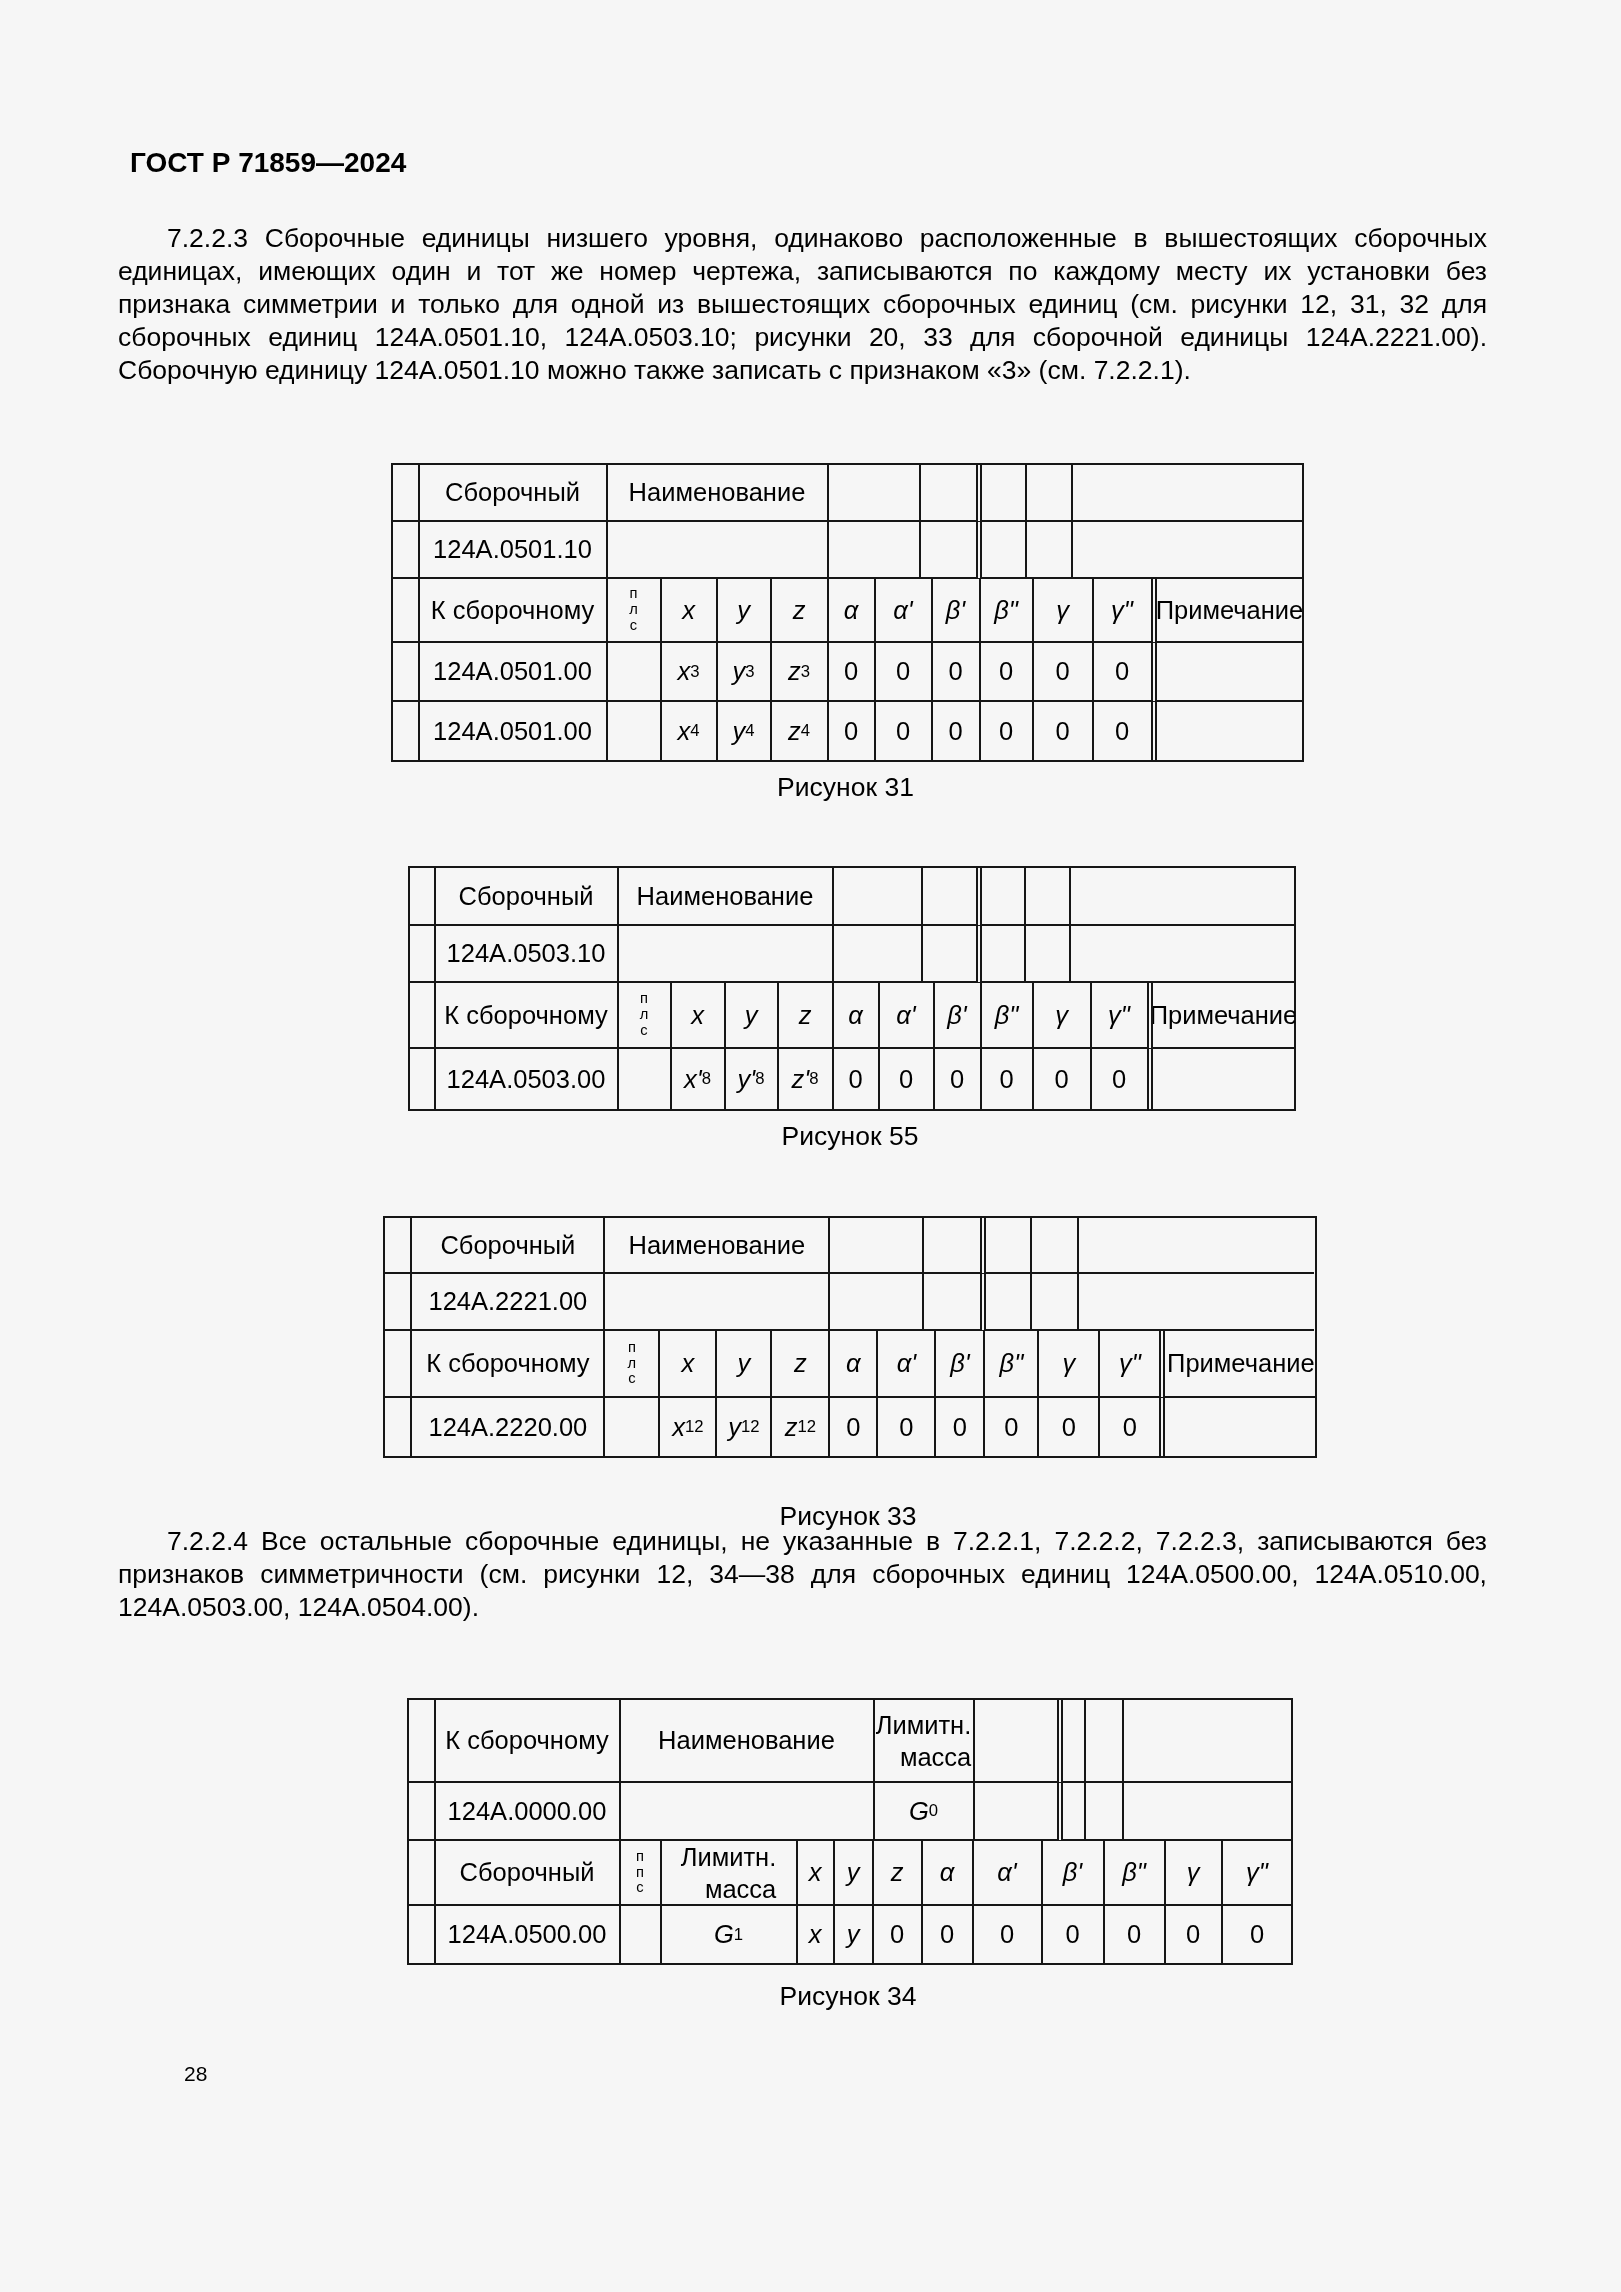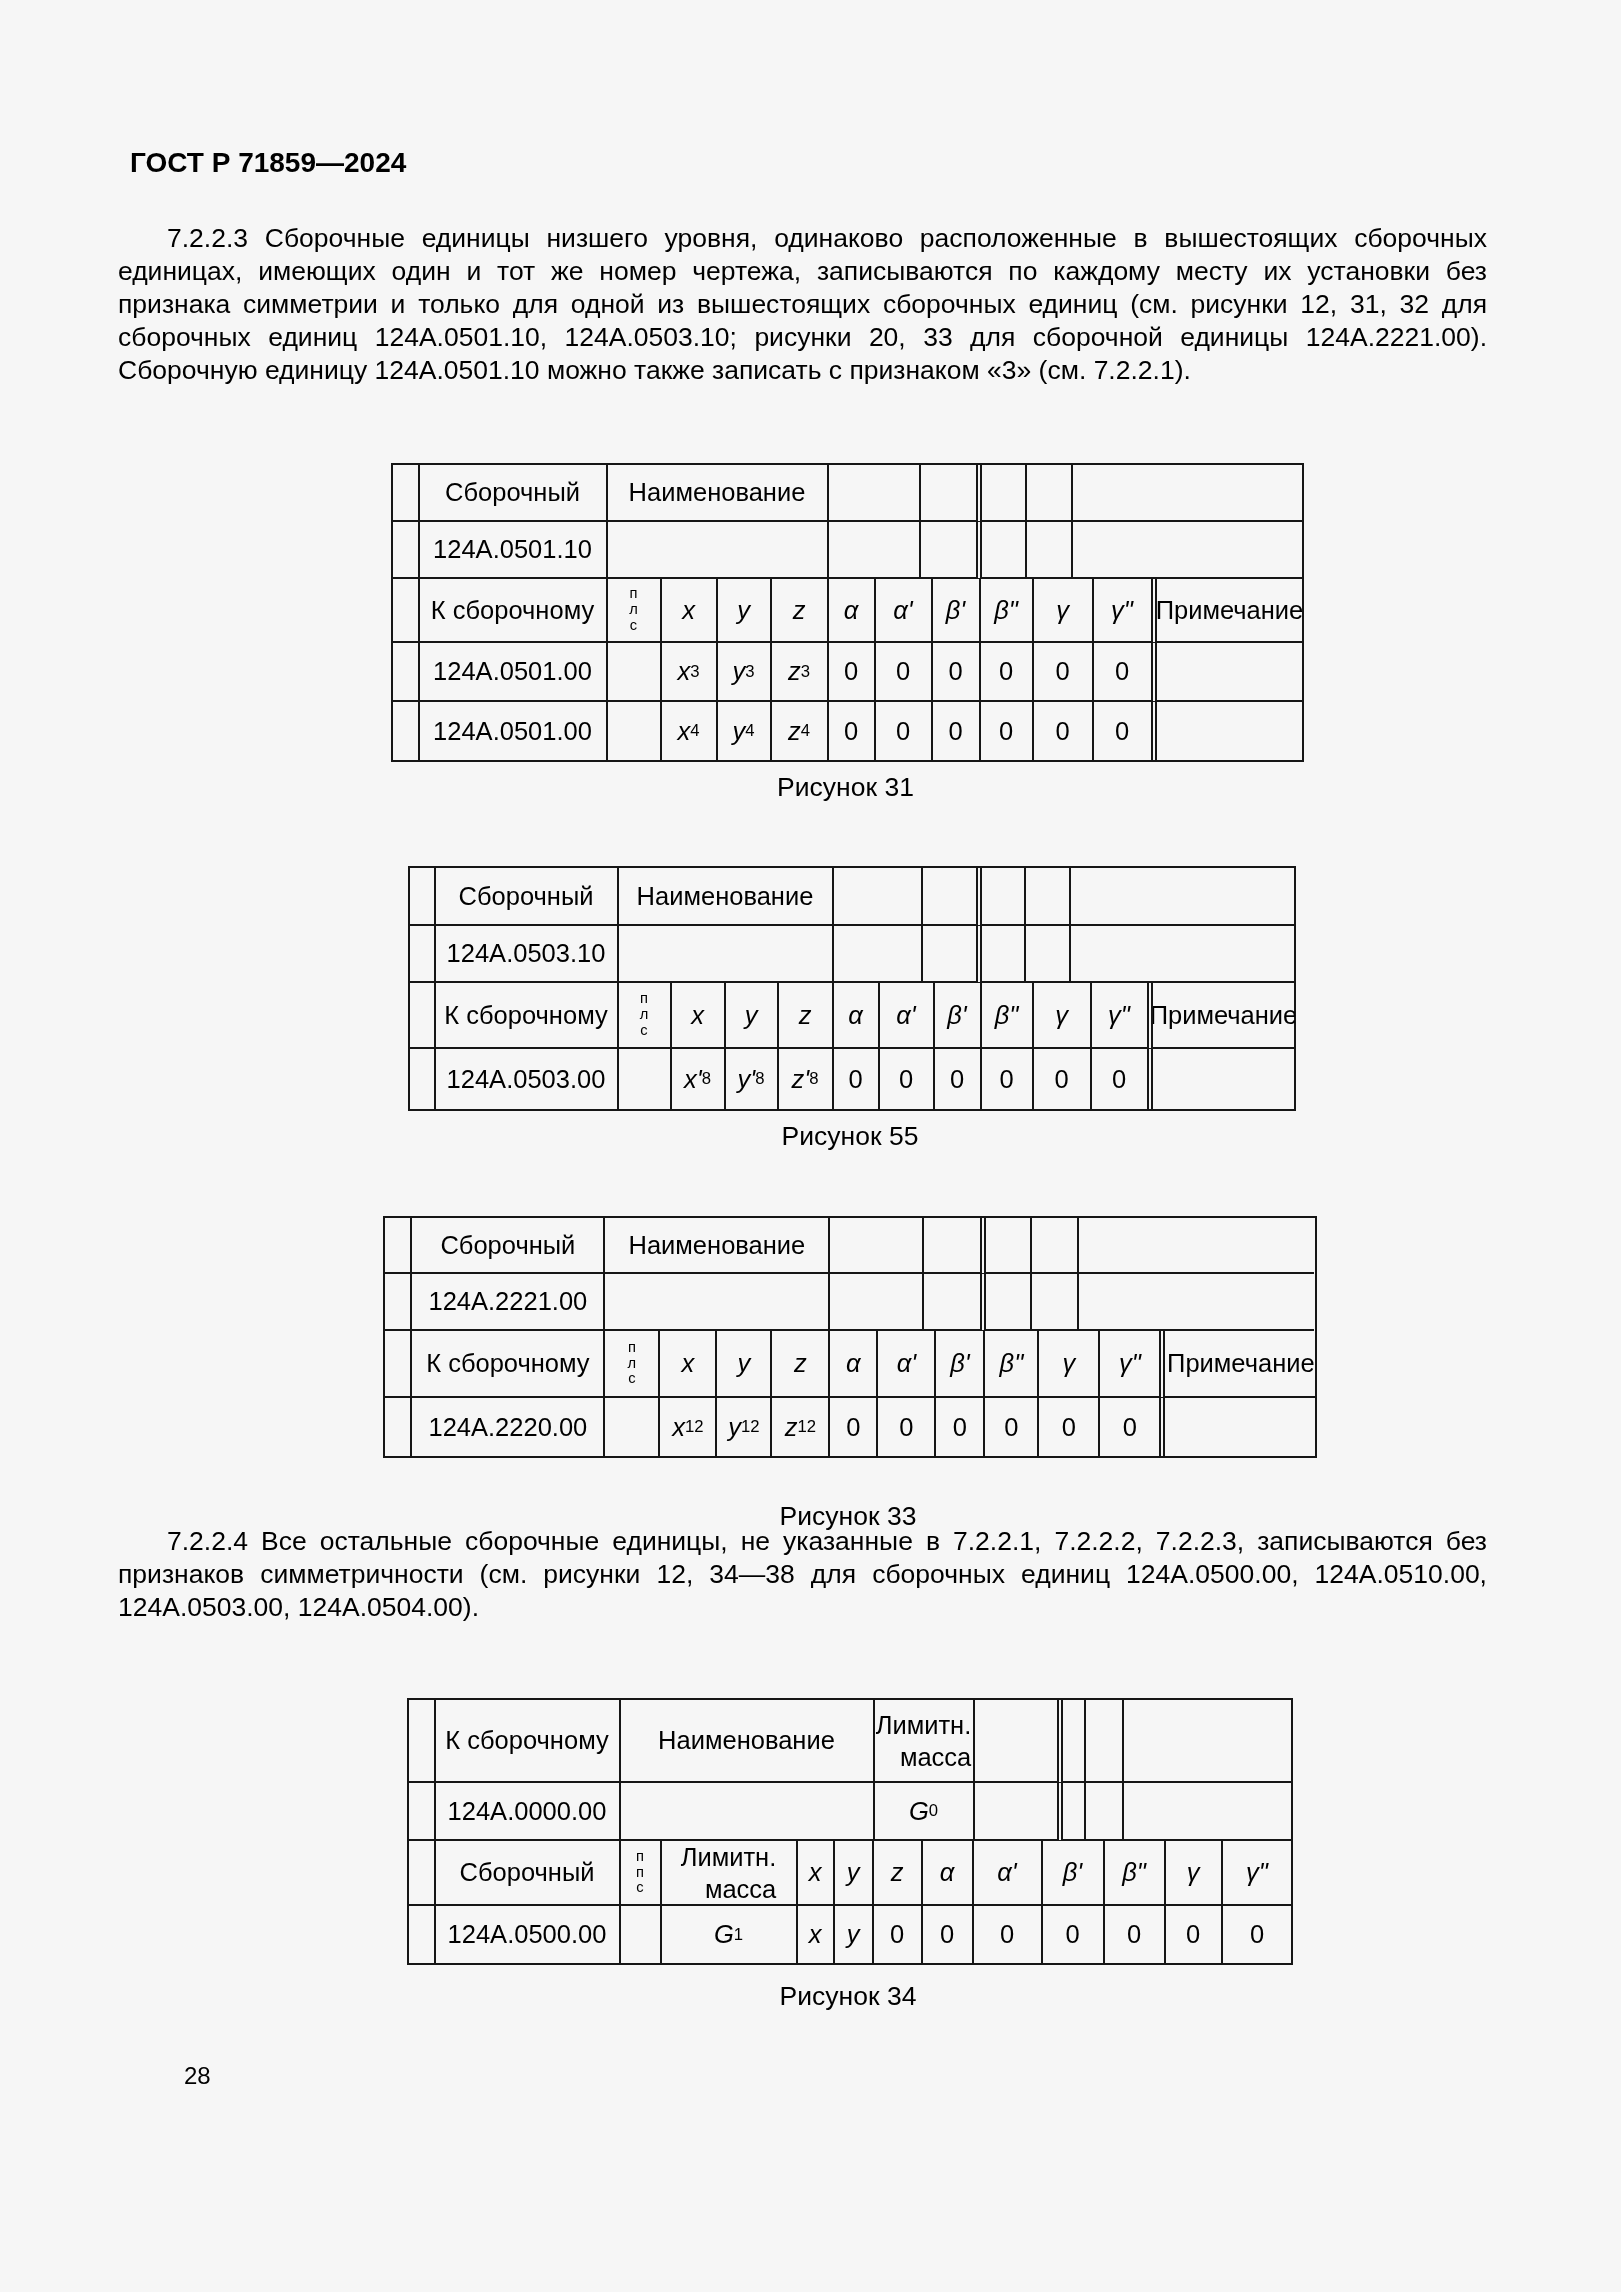--- a/index.html
+++ b/index.html
@@ -5,21 +5,21 @@
   html,body{margin:0;padding:0;background:#e9e9e9;}
   .page{
     position:relative;width:1621px;height:2293px;background:#f6f6f6;
     font-family:"Liberation Sans",sans-serif;color:#000000;overflow:hidden;
   }
   .doc-header{position:absolute;left:130px;top:147px;font-size:28px;font-weight:bold;}
   .para{position:absolute;left:118px;width:1369px;font-size:26.5px;line-height:33px;
         text-align:justify;text-indent:49px;}
   .p1{top:222px;}
   .p2{top:1525px;}
-  .page-num{position:absolute;left:184px;top:2062px;font-size:24px;}
+  .page-num{position:absolute;left:184px;top:2062px;font-size:21px;}
   .tbl{position:absolute;border:2.9px solid #161616;margin-top:10px;}
   .grid{display:grid;}
   .c{display:flex;align-items:center;justify-content:center;
      border-right:2px solid #161616;border-bottom:2px solid #161616;
      font-size:25.5px;box-sizing:border-box;overflow:hidden;white-space:nowrap;}
   .c.no-br{border-right:none;}
   .c.no-bb{border-bottom:none;}
   .c.thick{border-right:6.9px double #161616;}
   .it{font-style:italic;}
   .sb{font-size:16.7px;}

